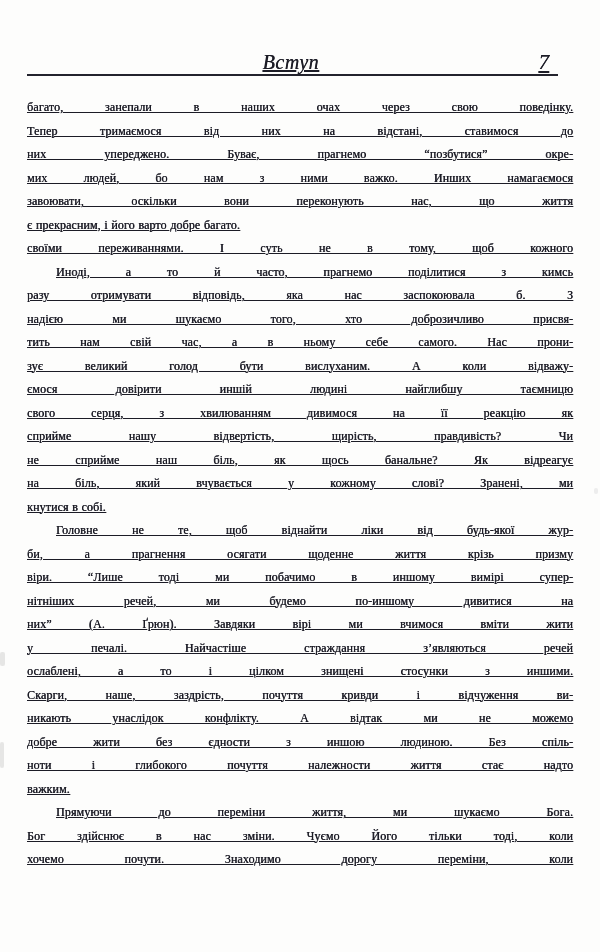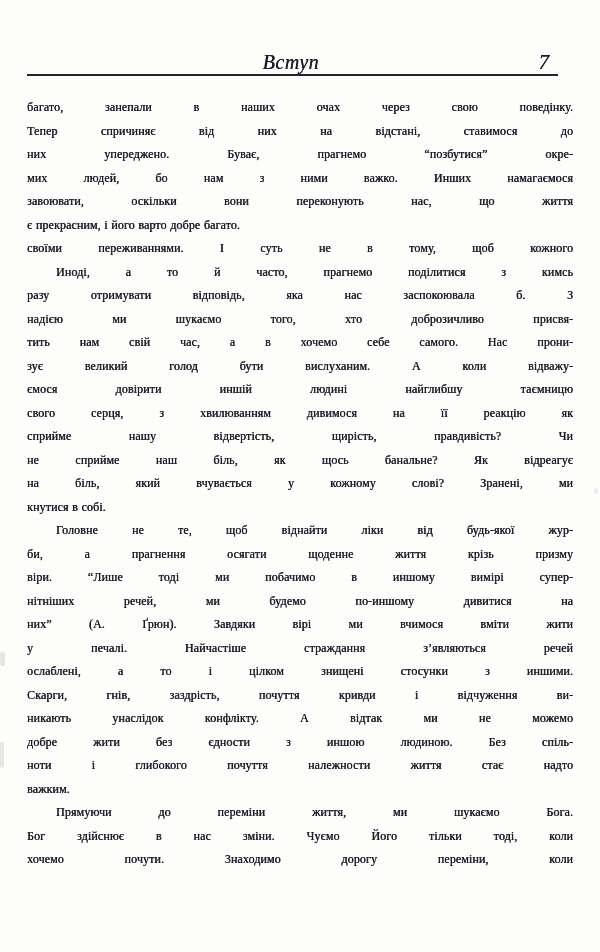--- a/index.html
+++ b/index.html
@@ -1,20 +1,20 @@
 <!DOCTYPE html>
 <html style="--ink: #1c1c26; --paper: #fdfdfc; --rule: #23232d;"><head>
 <meta charset="utf-8">
 <style>
   :root {
     --ink: #1c1c26;
     --paper: #fdfdfc;
     --rule: #23232d;
   }
-  * { margin: 0; padding: 0; box-sizing: border-box; }
+  * { margin: 0; padding: 0; box-sizing: border-box; text-decoration: underline; }
   html, body {
     width: 600px;
     height: 952px;
     overflow: hidden;
     background: #ffffff;
   }
   .page {
     position: relative;
     width: 600px;
     height: 952px;
@@ -89,49 +89,49 @@
 <div class="page">
 
   <div class="running-head">
     <span class="head-title">Вступ</span>
     <span class="folio">7</span>
   </div>
 
   <div class="body-text" id="body-text">
       <div class="para">
         <div class="line">багато, занепали в наших очах через свою поведінку.</div>
-        <div class="line">Тепер спричиняє від них на відстані, ставимося до</div>
+        <div class="line">Тепер тримаємося від них на відстані, ставимося до</div>
         <div class="line">них упереджено. Буває, прагнемо “позбутися” окре-</div>
         <div class="line">мих людей, бо нам з ними важко. Инших намагаємося</div>
         <div class="line">завоювати, оскільки вони переконують нас, що життя</div>
         <div class="line last-of-para">є прекрасним, і його варто добре багато.</div>
       </div>
       <div class="para">
         <div class="line">своїми переживаннями. І суть не в тому, щоб кожного</div>
         <div class="line first-indent">Иноді, а то й часто, прагнемо поділитися з кимсь</div>
         <div class="line">разу отримувати відповідь, яка нас заспокоювала б. З</div>
         <div class="line">надією ми шукаємо того, хто доброзичливо присвя-</div>
-        <div class="line">тить нам свій час, а в хочемо себе самого. Нас прони-</div>
+        <div class="line">тить нам свій час, а в ньому себе самого. Нас прони-</div>
         <div class="line">зує великий голод бути вислуханим. А коли відважу-</div>
         <div class="line">ємося довірити иншій людині найглибшу таємницю</div>
         <div class="line">свого серця, з хвилюванням дивимося на її реакцію як</div>
         <div class="line">сприйме нашу відвертість, щирість, правдивість? Чи</div>
         <div class="line">не сприйме наш біль, як щось банальне? Як відреагує</div>
         <div class="line">на біль, який вчувається у кожному слові? Зранені, ми</div>
         <div class="line last-of-para">кнутися в собі.</div>
       </div>
       <div class="para">
         <div class="line first-indent">Головне не те, щоб віднайти ліки від будь-якої жур-</div>
         <div class="line">би, а прагнення осягати щоденне життя крізь призму</div>
         <div class="line">віри. “Лише тоді ми побачимо в иншому вимірі супер-</div>
         <div class="line">нітніших речей, ми будемо по-иншому дивитися на</div>
         <div class="line">них” (А. Ґрюн). Завдяки вірі ми вчимося вміти жити</div>
         <div class="line">у печалі. Найчастіше страждання з’являються речей</div>
         <div class="line">ослаблені, а то і цілком знищені стосунки з иншими.</div>
-        <div class="line">Скарги, гнів, заздрість, почуття кривди і відчуження ви-</div>
+        <div class="line">Скарги, наше, заздрість, почуття кривди і відчуження ви-</div>
         <div class="line">никають унаслідок конфлікту. А відтак ми не можемо</div>
         <div class="line">добре жити без єдности з иншою людиною. Без спіль-</div>
         <div class="line">ноти і глибокого почуття належности життя стає надто</div>
         <div class="line last-of-para">важким.</div>
       </div>
       <div class="para">
         <div class="line first-indent">Прямуючи до переміни життя, ми шукаємо Бога.</div>
         <div class="line">Бог здійснює в нас зміни. Чуємо Його тільки тоді, коли</div>
         <div class="line">хочемо почути. Знаходимо дорогу переміни, коли</div>
       </div>

